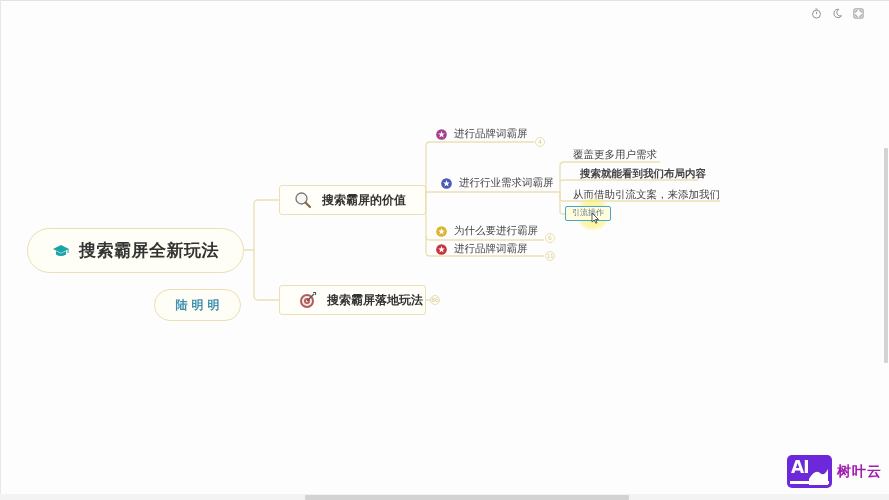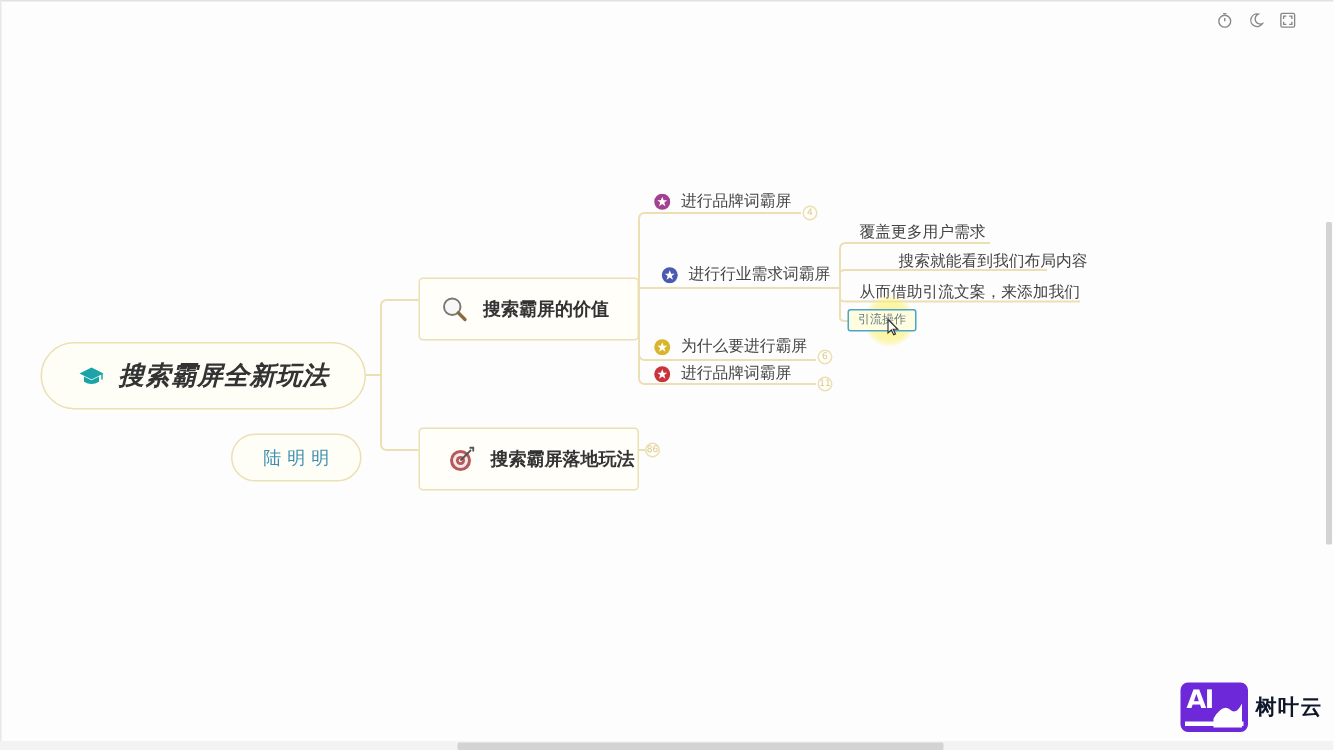--- a/index.html
+++ b/index.html
@@ -15,34 +15,33 @@
   .tb-btn { width:13px; height:13px; display:flex; align-items:center; justify-content:center; cursor:pointer; }
   .tb-btn svg { width:11px; height:11px; }
 
   .lines { position:absolute; left:0; top:0; }
 
   .node { position:absolute; box-sizing:border-box; display:flex; align-items:center; }
   .root {
     left:27px; top:228px; width:217px; height:45px;
     border:1.5px solid #ecdfb3; border-radius:23px; background:#fffef6;
     padding-left:24px;
-    font-style:italic;
   }
   .root .cap { width:18px; height:16px; margin-right:9px; }
   .root .label { font-size:17px; font-weight:bold; color:#333; letter-spacing:0.5px; }
 
   .floating {
     left:154px; top:289px; width:87px; height:32px;
     border:1.5px solid #ecdfb3; border-radius:17px; background:#fffef6;
     justify-content:center;
   }
-  .floating .label { font-size:12px; color:#3e8fb0; font-weight:normal; letter-spacing:4px; padding-left:4px; }
+  .floating .label { font-size:12px; color:#3e8fb0; font-weight:bold; letter-spacing:4px; padding-left:4px; }
 
   .branch {
-    height:42px; border:1.5px solid #ecdfb3; border-radius:3px; background:#fffef8;
+    height:30px; border:1.5px solid #ecdfb3; border-radius:3px; background:#fffef8;
     padding-left:14px;
   }
   .branch .ic { width:18px; height:18px; margin-right:10px; }
   .branch .label { font-size:12px; font-weight:bold; color:#333; }
   .b1 { left:279px; top:185px; width:147px; }
   .b2 { left:279px; top:285px; width:147px;padding-left:19px; }
 
   .leaf { position:absolute; display:flex; align-items:center; height:16px; }
   .leaf .star { width:11px; height:11px; margin-right:7px; }
   .leaf .label { font-size:10.5px; color:#444; }
@@ -68,21 +67,21 @@
   }
   .cursor { position:absolute; left:591px; top:212px; width:9px; height:12px; }
 
   .hscroll { position:absolute; left:305px; top:495px; width:324px; height:5px; background:#d3d3d3; border-radius:1px; }
   .hscroll-track { position:absolute; left:0; top:494px; width:889px; height:6px; background:#f3f3f3; }
   .vscroll { position:absolute; left:884px; top:148px; width:4px; height:215px; background:#d3d3d3; border-radius:1px; }
 
   .wm { position:absolute; left:787px; top:455px; display:flex; align-items:center; }
   .wm-box { width:45px; height:33px; background:#6d28d9; border-radius:5px; position:relative; overflow:hidden; }
   .wm-box .ai { position:absolute; left:4px; top:2px; font-size:17px; font-weight:bold; color:#fff; font-family:"DejaVu Sans",sans-serif; letter-spacing:-1px; }
-  .wm-text { font-size:14px; font-weight:bold; color:#0f172a; margin-left:5px; letter-spacing:1px; }
+  .wm-text { font-size:14px; font-weight:bold; color:#a21caf; margin-left:5px; letter-spacing:1px; }
 </style>
 </head>
 <body>
 
 <div class="frame-top"></div>
 <div class="frame-left"></div>
 
 <div class="toolbar">
   <div class="tb-btn">
     <svg viewBox="0 0 12 12">
@@ -188,21 +187,21 @@
 <div class="leaf" style="left:436px; top:241px;">
   <svg class="star" viewBox="0 0 12 12">
       <circle cx="6" cy="6" r="5.8" fill="#c8333c"></circle>
       <polygon points="6,2.3 7,4.9 9.6,4.9 7.5,6.5 8.3,9.2 6,7.6 3.7,9.2 4.5,6.5 2.4,4.9 5,4.9" fill="#fff"></polygon>
     </svg>
   <span class="label">进行品牌词霸屏</span>
 </div>
 <div class="collapse" style="left:545px; top:251px;">11</div>
 
 <div class="sub" style="left:573px; top:148px;">覆盖更多用户需求</div>
-<div class="sub" style="left:599px; top:167px;">搜索就能看到我们布局内容</div>
+<div class="sub" style="left:580px; top:167px;font-weight:bold;">搜索就能看到我们布局内容</div>
 <div class="sub" style="left:573px; top:188px;">从而借助引流文案，来添加我们</div>
 
 <div class="cursor-glow"></div>
 <div class="editing">引流操作</div>
 <svg class="cursor" viewBox="0 0 9 12">
     <path d="M1 1 L1 10 L3.2 8 L4.8 11.2 L6 10.6 L4.5 7.5 L7.5 7.5 Z" fill="#fff" stroke="#333" stroke-width="0.8"></path>
   </svg>
 
 <div class="hscroll-track"></div>
 <div class="hscroll"></div>

